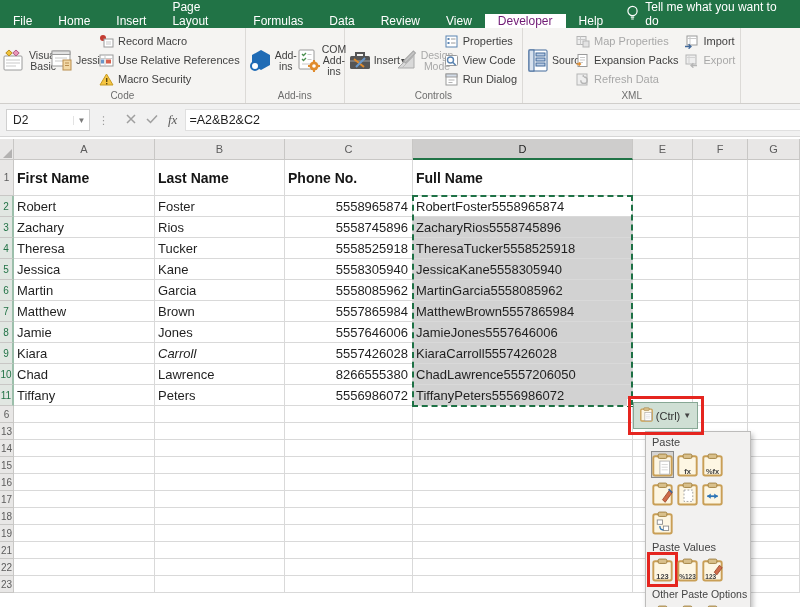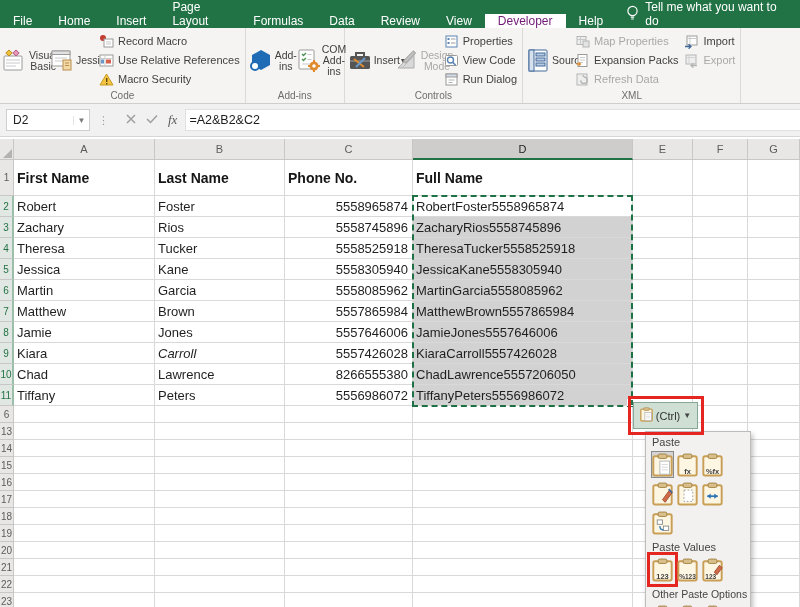--- a/index.html
+++ b/index.html
@@ -538,30 +538,20 @@
         <div class="gcell " style="width: 141px; height: 17px;"></div>
         <div class="gcell " style="width: 130px; height: 17px;"></div>
         <div class="gcell " style="width: 128px; height: 17px;"></div>
         <div class="gcell " style="width: 220px; height: 17px;"></div>
         <div class="gcell " style="width: 60px; height: 17px;"></div>
         <div class="gcell " style="width: 55px; height: 17px;"></div>
         <div class="gcell " style="width: 52px; height: 17px;"></div>
       </div>
       <div class="grow" style="height: 17px;">
         <div class="gcell ghead rowhdr" style="width: 14px; height: 17px;">19</div>
-        <div class="gcell " style="width: 141px; height: 17px;"></div>
-        <div class="gcell " style="width: 130px; height: 17px;"></div>
-        <div class="gcell " style="width: 128px; height: 17px;"></div>
-        <div class="gcell " style="width: 220px; height: 17px;"></div>
-        <div class="gcell " style="width: 60px; height: 17px;"></div>
-        <div class="gcell " style="width: 55px; height: 17px;"></div>
-        <div class="gcell " style="width: 52px; height: 17px;"></div>
-      </div>
-      <div class="grow" style="height: 17px;">
-        <div class="gcell ghead rowhdr" style="width: 14px; height: 17px;">20</div>
         <div class="gcell " style="width: 141px; height: 17px;"></div>
         <div class="gcell " style="width: 130px; height: 17px;"></div>
         <div class="gcell " style="width: 128px; height: 17px;"></div>
         <div class="gcell " style="width: 220px; height: 17px;"></div>
         <div class="gcell " style="width: 60px; height: 17px;"></div>
         <div class="gcell " style="width: 55px; height: 17px;"></div>
         <div class="gcell " style="width: 52px; height: 17px;"></div>
       </div>
       <div class="grow" style="height: 17px;">
         <div class="gcell ghead rowhdr" style="width: 14px; height: 17px;">21</div>

